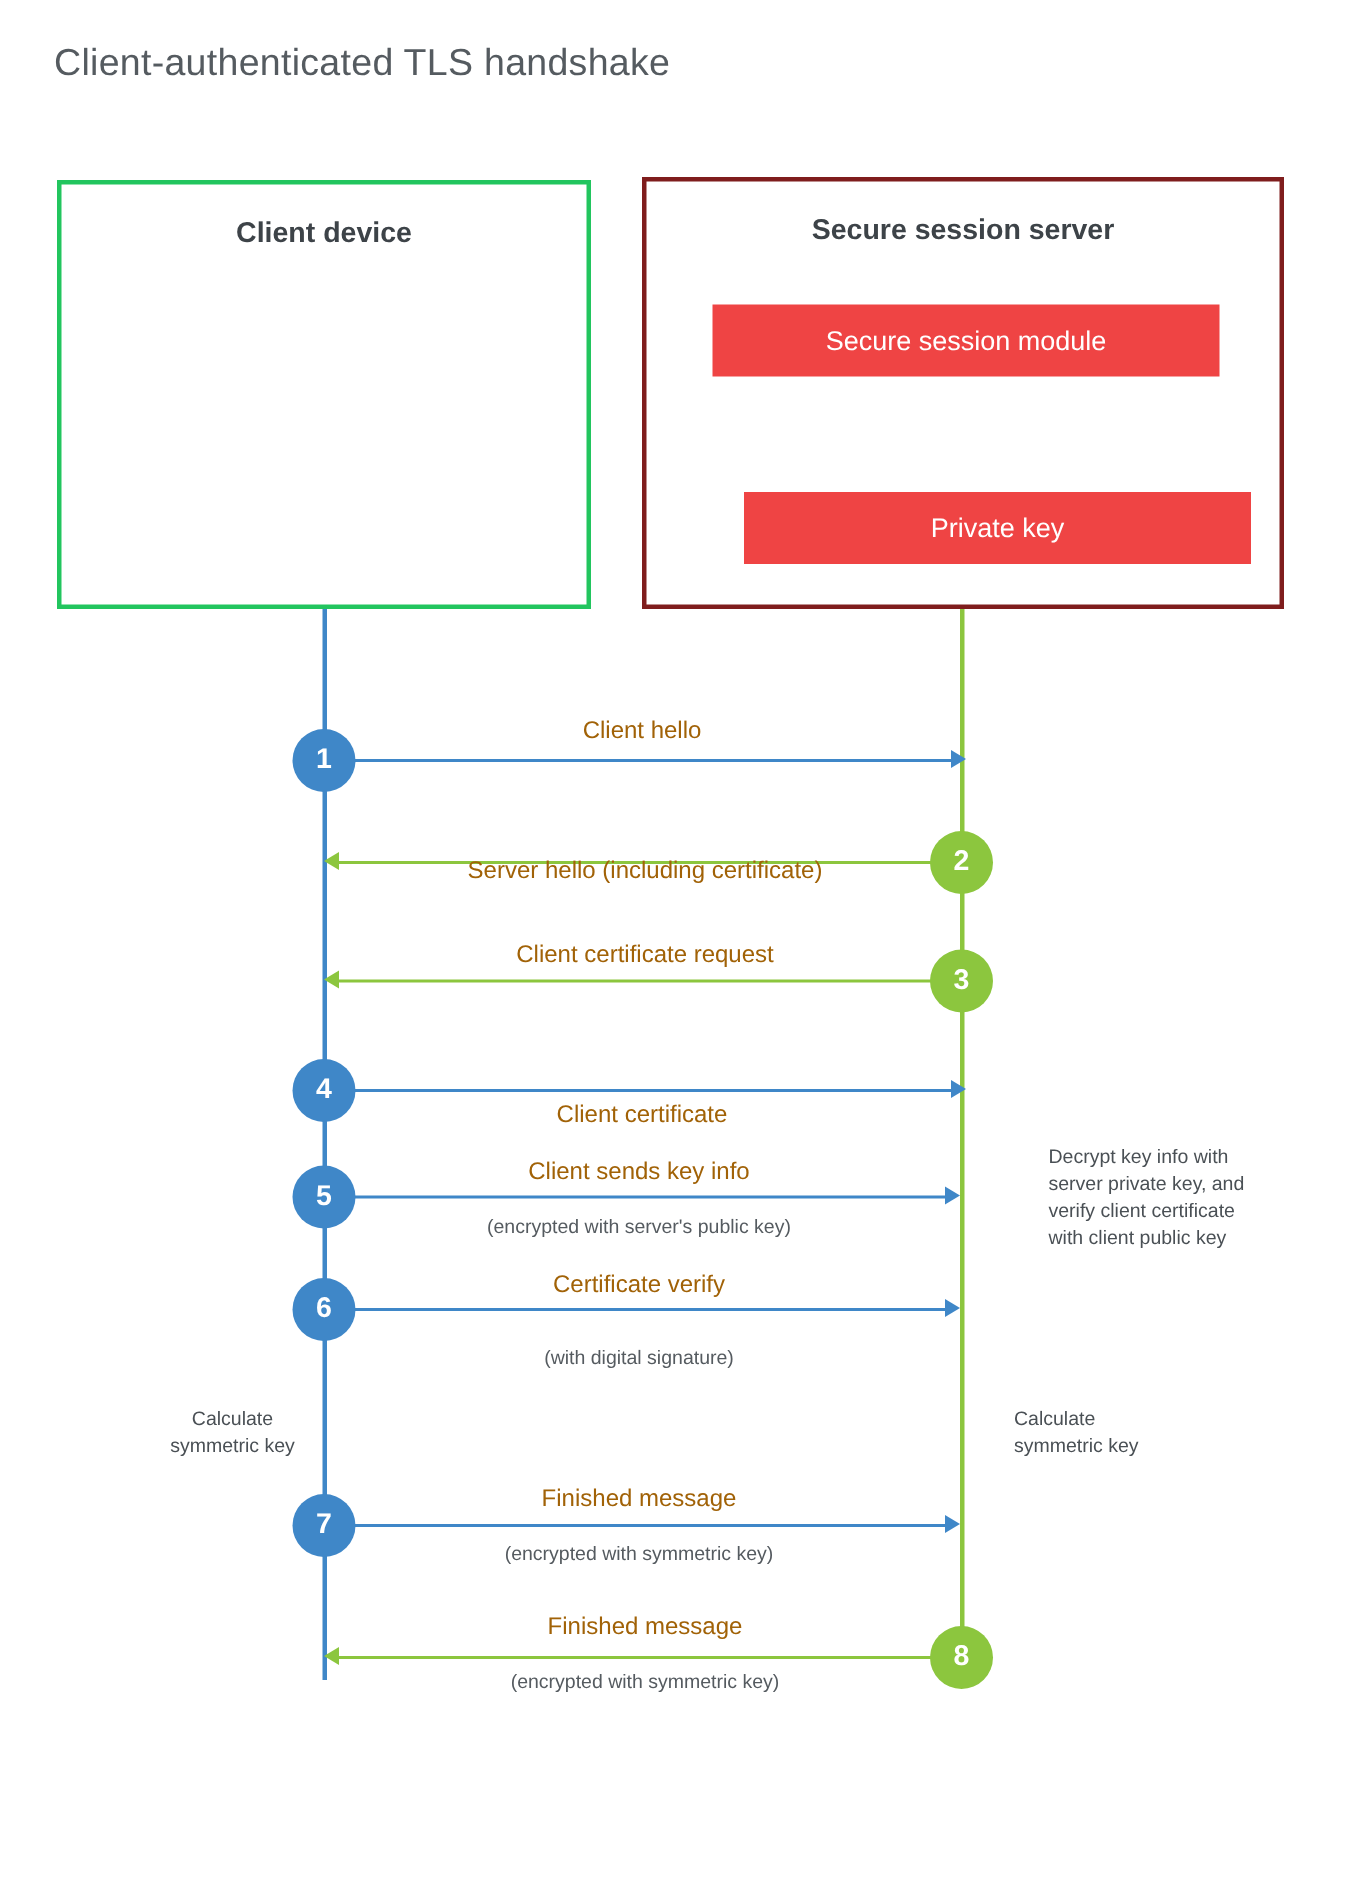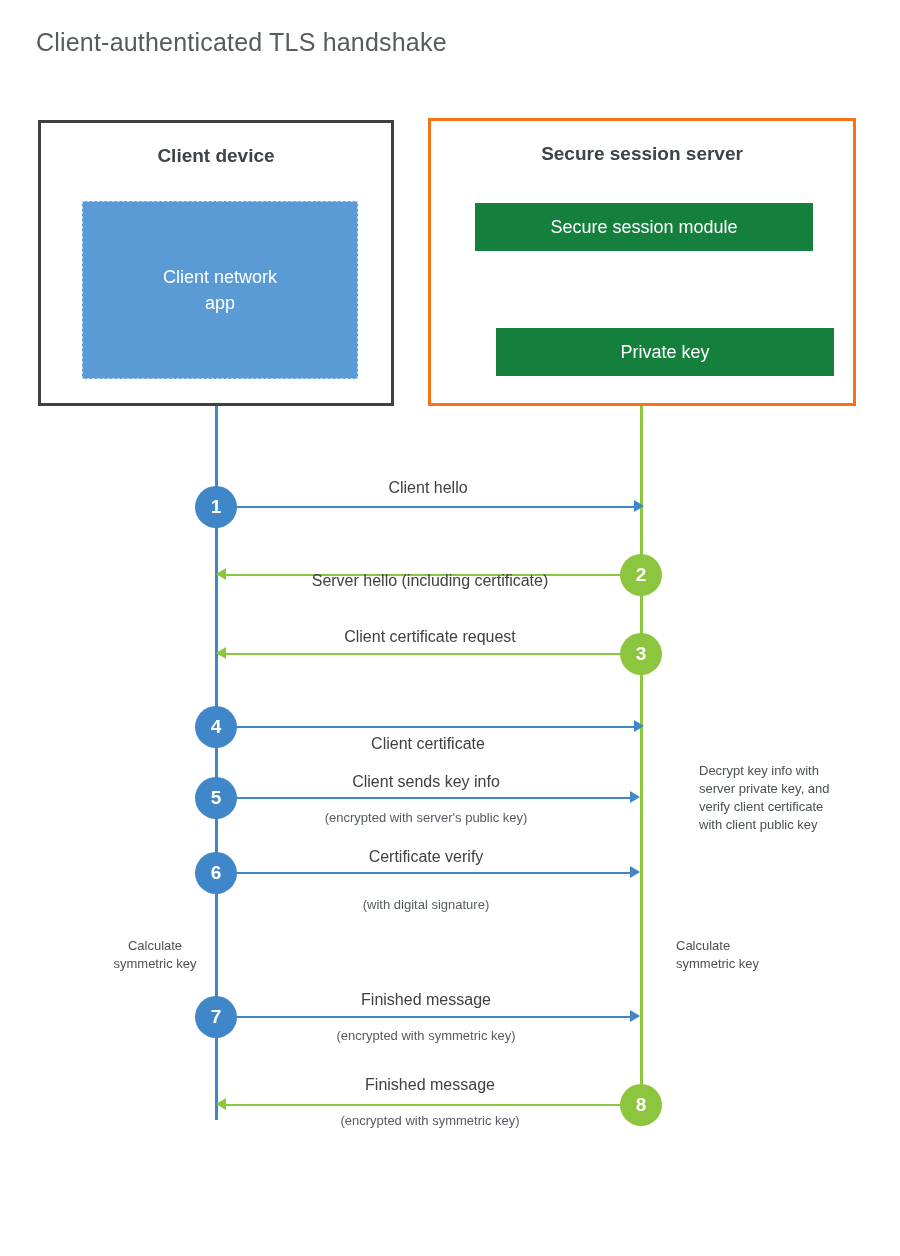--- a/index.html
+++ b/index.html
@@ -36,28 +36,28 @@
   .entity-box {
     position: absolute;
     background: #ffffff;
     box-sizing: border-box;
   }
   #client-box {
     left: 38px;
     top: 120px;
     width: 356px;
     height: 286px;
-    border: 3px solid #404040;
+    border: 3px solid #22c55e;
   }
   #server-box {
     left: 428px;
     top: 118px;
     width: 428px;
     height: 288px;
-    border: 3px solid #f97316;
+    border: 3px solid #7f1d1d;
   }
   .entity-title {
     position: absolute;
     top: 22px;
     left: 0;
     width: 100%;
     text-align: center;
     font-size: 19px;
     font-weight: bold;
     color: #3d4348;
@@ -80,21 +80,21 @@
     font-size: 18px;
     line-height: 26px;
     white-space: pre-line;
   }
 
   .server-block {
     position: absolute;
     left: 44px;
     width: 338px;
     height: 48px;
-    background: #15803d;
+    background: #ef4444;
     display: flex;
     align-items: center;
     justify-content: center;
     color: #ffffff;
     font-size: 18px;
   }
   #server-block-0 { top: 82px; }
   #server-block-1 { top: 145px; }
   #server-block-2 { top: 207px; margin-left: 21px; }
 
@@ -147,21 +147,21 @@
     font-weight: bold;
   }
   .circle-blue { background: #3f87c8; }
   .circle-green { background: #8cc63e; }
 
   
   .msg-label {
     position: absolute;
     text-align: center;
     font-size: 16px;
-    color: #404040;
+    color: #a16207;
     white-space: nowrap;
   }
   .msg-sub {
     position: absolute;
     text-align: center;
     font-size: 13px;
     color: #555b60;
     white-space: nowrap;
   }
 
@@ -178,22 +178,20 @@
 </style>
 </head>
 <body>
 
 <div class="canvas">
 
   <div class="page-title">Client-authenticated TLS handshake</div>
 
   <div class="entity-box" id="client-box">
     <div class="entity-title">Client device</div>
-    <div class="client-app-block">Client network
-app</div>
   </div>
 
   <div class="entity-box" id="server-box">
     <div class="entity-title">Secure session server</div>
     <div class="server-block" id="server-block-0">Secure session module</div>
     <div class="server-block" id="server-block-2">Private key</div>
   </div>
 
   <div class="lifeline" id="client-lifeline"></div>
   <div class="lifeline" id="server-lifeline"></div>

